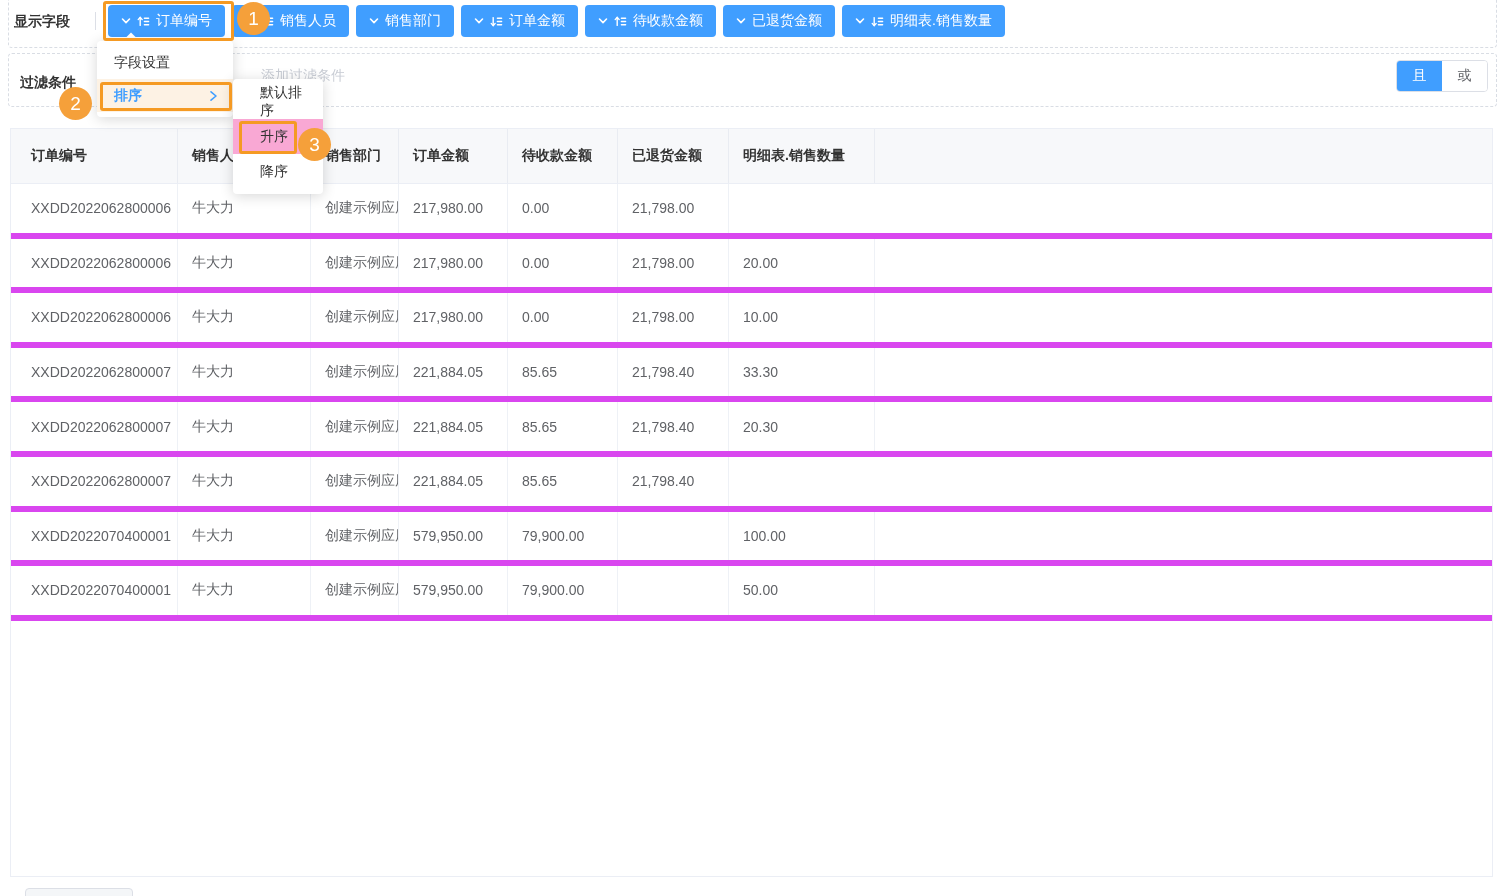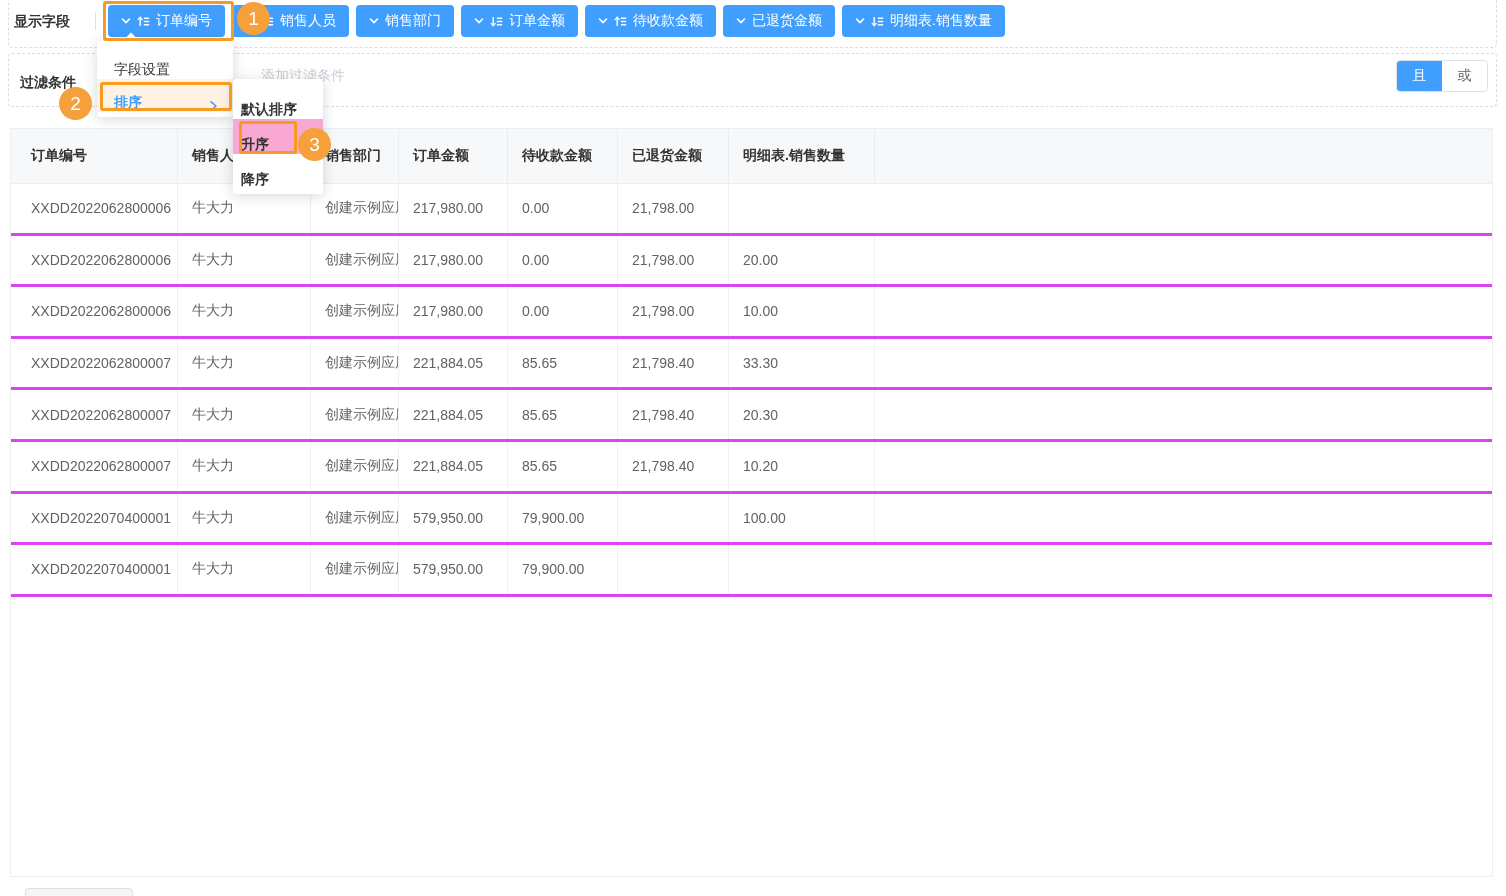--- a/index.html
+++ b/index.html
@@ -29,40 +29,40 @@
 
   
   #menu-triangle{position:absolute;left:125px;top:35px;width:12px;height:12px;
     background:#fff;transform:rotate(45deg);z-index:6;}
 
   
   .menu{position:absolute;background:#fff;border-radius:4px;
     box-shadow:0 2px 14px rgba(0,0,0,.16);padding:5px 0;z-index:7;}
   #field-menu{left:97px;top:41px;width:136px;}
   #sort-submenu{left:233px;top:79px;width:90px;z-index:8;}
-  .menu-item{height:33px;display:flex;align-items:flex-end;justify-content:space-between;
+  .menu-item{height:33px;display:flex;align-items:center;justify-content:space-between;
     padding:0 14px 0 17px;font-size:14px;color:#333;cursor:pointer;}
-  #sort-submenu .menu-item{height:35px;padding:0 10px 0 8px;font-weight:bold;}
+  #sort-submenu .menu-item{height:35px;padding:0 10px 0 27px;}
   .menu-item.hl-blue{background:#FDF2E4;color:#409EFF;font-weight:bold;}
   .menu-item.hl-peach{background:#f9a8d4;}
 
   
   #add-filter-text{position:absolute;left:237px;top:67px;font-size:14px;color:#c8ccd4;z-index:1;cursor:pointer;margin-left:24px;}
   #conj-toggle{position:absolute;left:1396px;top:60px;width:92px;height:32px;display:flex;
     border:1px solid #dcdfe6;border-radius:4px;overflow:hidden;background:#fff;z-index:2;box-sizing:border-box;}
   .conj-half{flex:1;display:flex;align-items:center;justify-content:center;font-size:14px;cursor:pointer;}
   .conj-half.active{background:#409EFF;color:#fff;}
   .conj-half.inactive{background:#fff;color:#606266;}
 
   
   #table-panel{position:absolute;left:10px;top:128px;width:1483px;height:749px;
     border:1px solid #ebeef5;background:#fff;box-sizing:border-box;z-index:1;}
   .t-grid{display:grid;grid-template-columns:167px 133px 88px 109px 110px 111px 146px 1fr;}
   #t-head{height:54px;background:#f7f8fa;border-bottom:1px solid #ebeef5;}
-  .t-row{height:48.6px;border-bottom:3px solid #d946ef;}
+  .t-row{height:48.6px;border-bottom:6px solid #d946ef;}
   .t-cell{display:flex;align-items:center;padding-left:14px;font-size:14px;color:#606266;
     border-right:1px solid #eef1f6;overflow:hidden;white-space:nowrap;}
   .t-cell:first-child{padding-left:20px;}
   .t-cell:last-child{border-right:none;}
   #t-head .t-cell{color:#333;font-weight:600;border-right:1px solid #e9ecf2;}
   #t-head .t-cell:last-child{border-right:none;}
 
   
   .anno{position:absolute;border:3px solid #F59A23;border-radius:3px;z-index:20;pointer-events:none;box-sizing:border-box;}
   #anno-1{left:103px;top:1px;width:131px;height:40px;}
@@ -246,40 +246,40 @@
         <div class="t-cell">20.30</div>
         <div class="t-cell"></div>
       </div>
       <div class="t-grid t-row">
         <div class="t-cell">XXDD2022062800007</div>
         <div class="t-cell">牛大力</div>
         <div class="t-cell">创建示例应用</div>
         <div class="t-cell">221,884.05</div>
         <div class="t-cell">85.65</div>
         <div class="t-cell">21,798.40</div>
-        <div class="t-cell">10.20</div>
         <div class="t-cell"></div>
       </div>
       <div class="t-grid t-row">
         <div class="t-cell">XXDD2022070400001</div>
         <div class="t-cell">牛大力</div>
         <div class="t-cell">创建示例应用</div>
         <div class="t-cell">579,950.00</div>
         <div class="t-cell">79,900.00</div>
         <div class="t-cell"></div>
         <div class="t-cell">100.00</div>
         <div class="t-cell"></div>
       </div>
       <div class="t-grid t-row">
         <div class="t-cell">XXDD2022070400001</div>
         <div class="t-cell">牛大力</div>
         <div class="t-cell">创建示例应用</div>
         <div class="t-cell">579,950.00</div>
         <div class="t-cell">79,900.00</div>
         <div class="t-cell"></div>
+        <div class="t-cell">50.00</div>
         <div class="t-cell"></div>
       </div>
     </div>
 </div>
 
 <div id="menu-triangle"></div>
 <div class="menu" id="field-menu">
     <div class="menu-item">
       <span>字段设置</span>
     </div>

